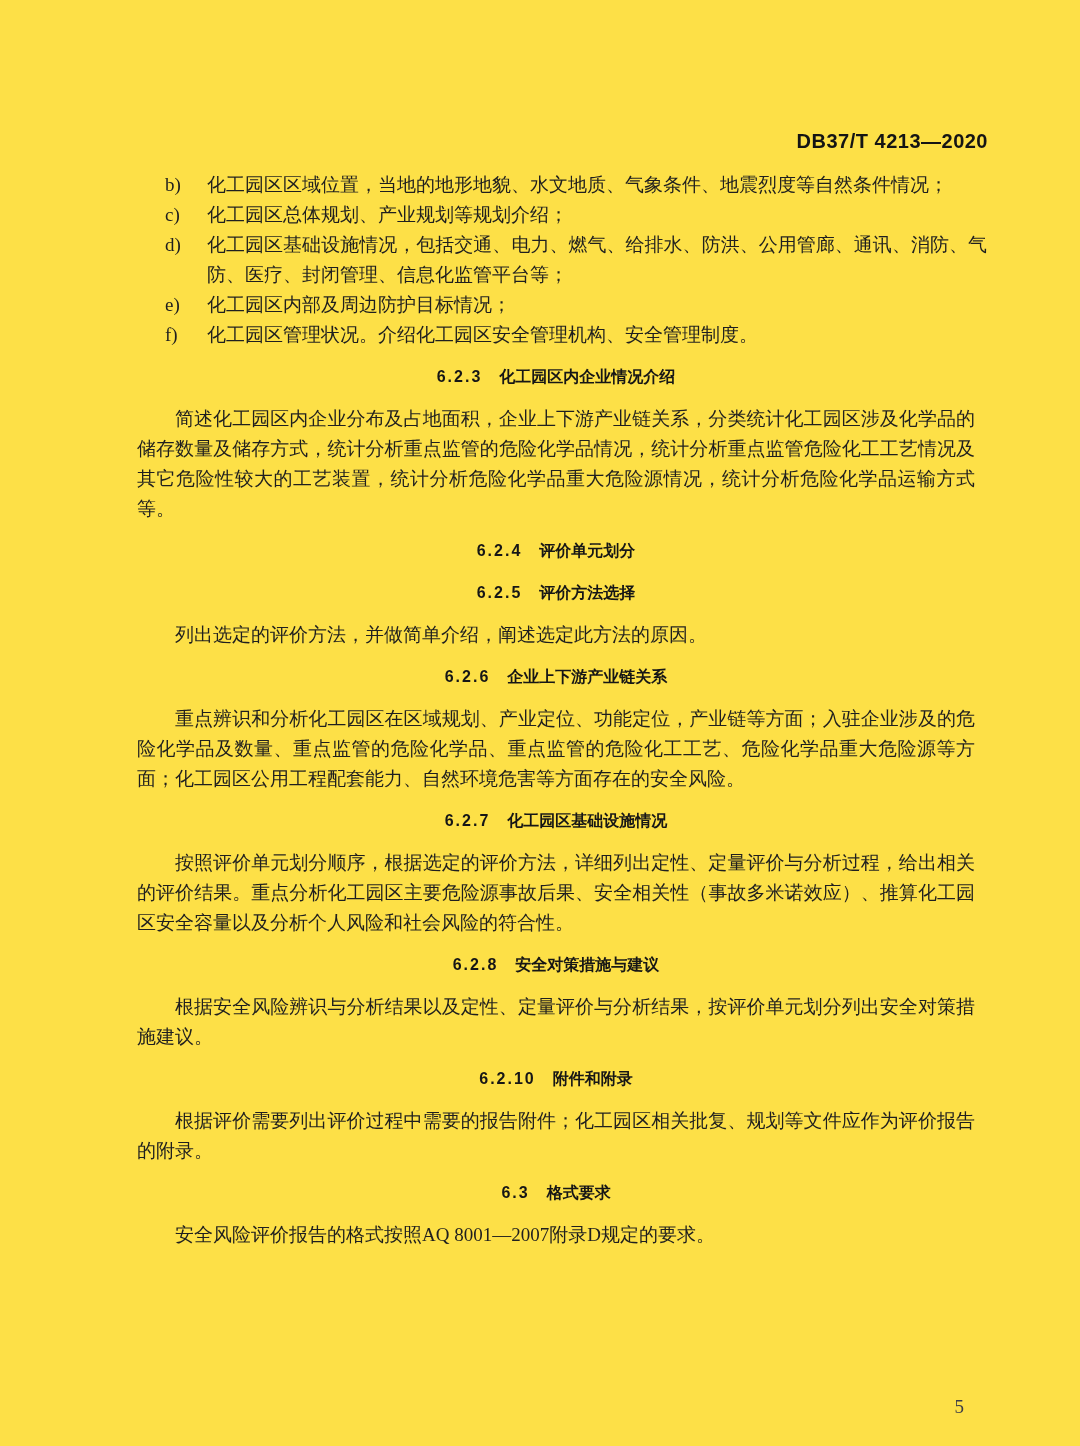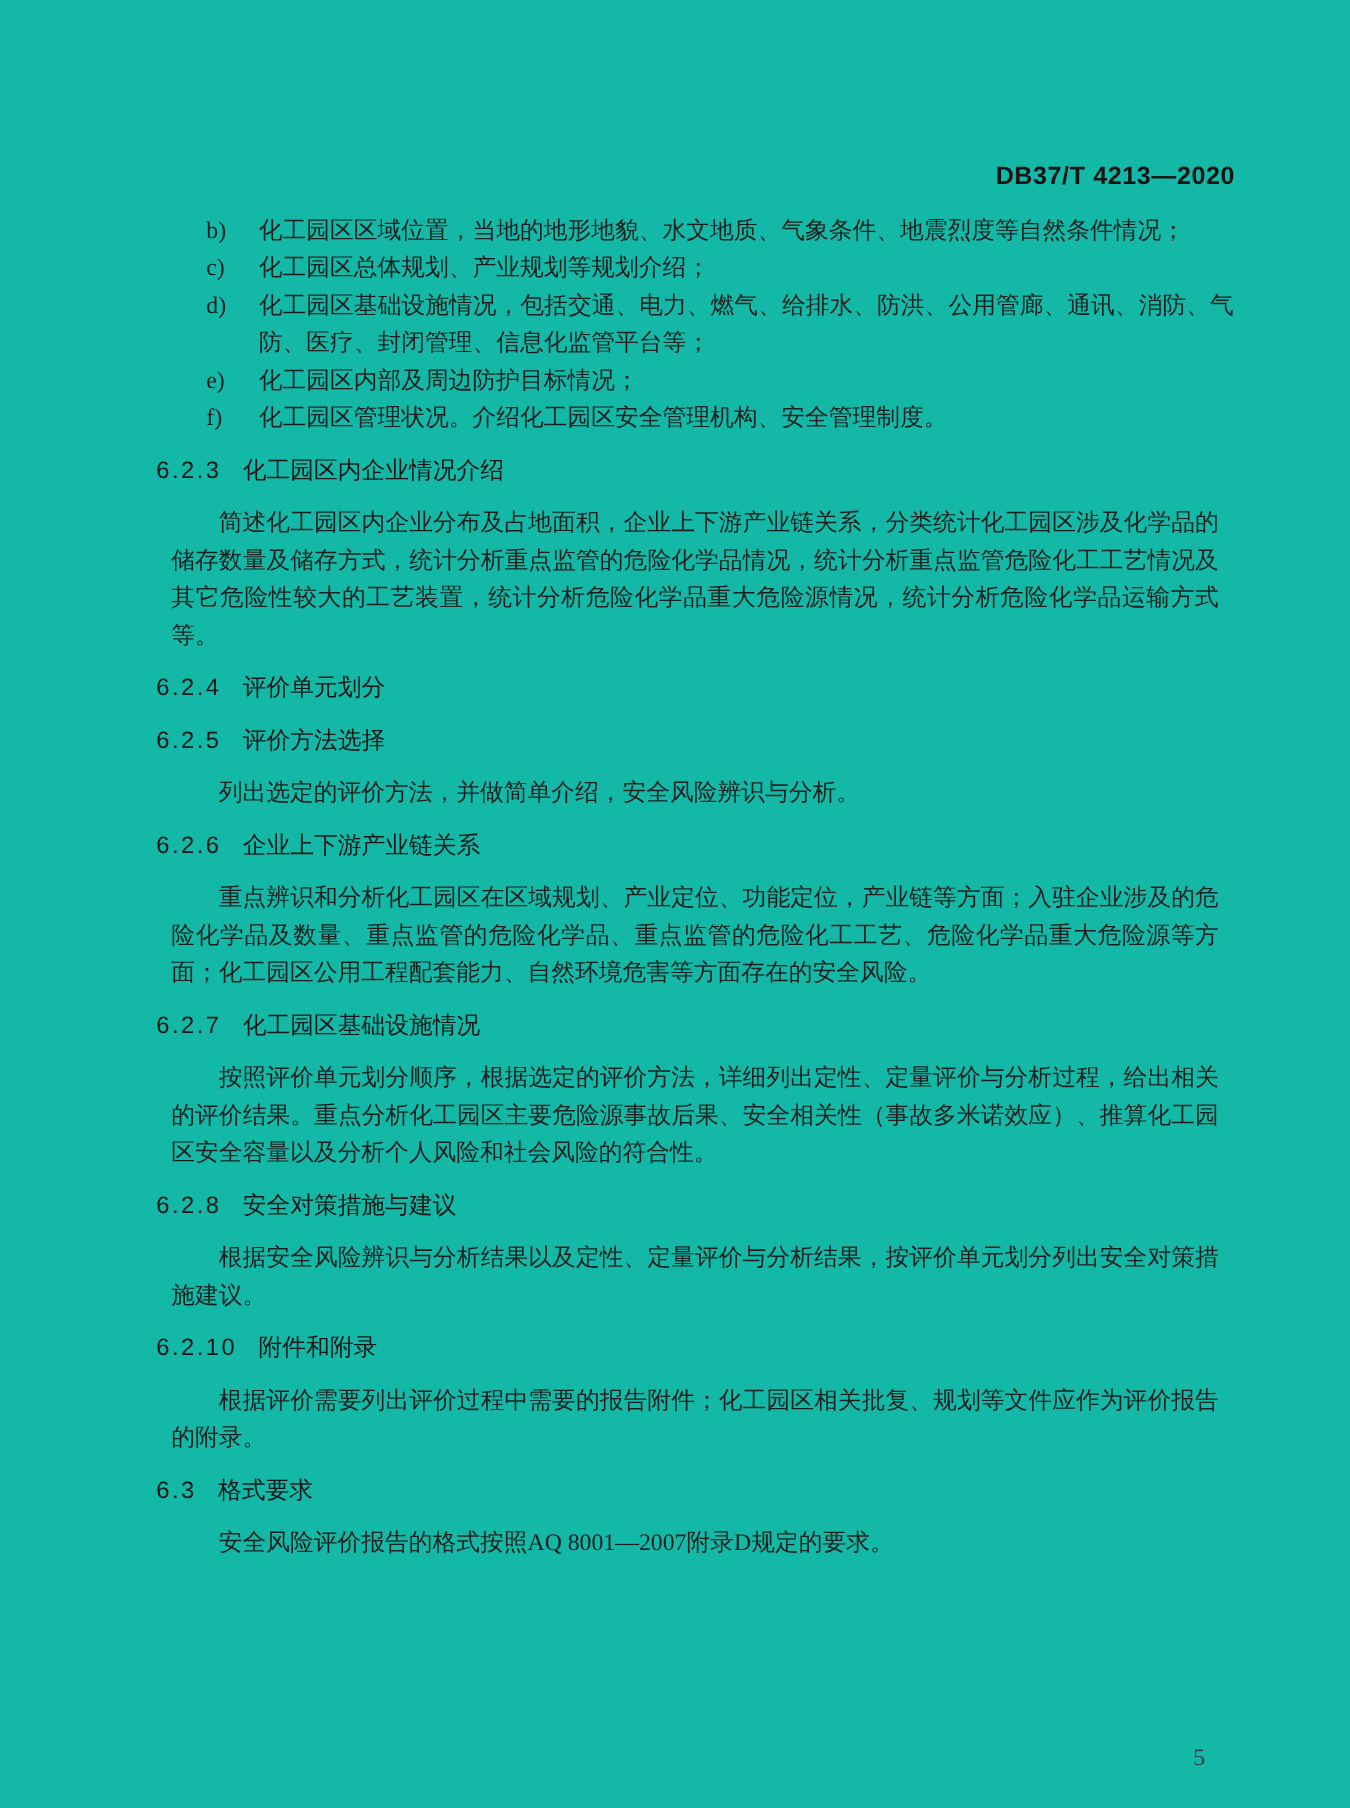--- a/index.html
+++ b/index.html
@@ -11,21 +11,21 @@
     width: 1080px;
     height: 1446px;
     position: relative;
     overflow: hidden;
     font-family: "Liberation Serif", "DejaVu Serif", serif;
     color: #1f1f1f;
   }
   .page {
     position: absolute;
     inset: 0;
-    background: #14b8a6;
+    background: #fde047;
   }
   .doc-header {
     position: absolute;
     top: 130px;
     right: 92px;
     font-family: "Liberation Sans", "DejaVu Sans", sans-serif;
     font-weight: 700;
     font-size: 20px;
     letter-spacing: 0.5px;
     color: #141414;
@@ -54,26 +54,26 @@
   }
   .clause-text {
     flex: 1;
     text-align: justify;
   }
   .section {
     margin: 0;
   }
   .section-heading {
     font-family: "Liberation Sans", "DejaVu Sans", sans-serif;
-    font-weight: 400;
-    font-size: 19px;
+    font-weight: 700;
+    font-size: 16px;
     line-height: 30px;
     color: #161616;
     margin: 12px 0 10px 0;
-    text-align: left;
+    text-align: center;
   }
   .heading-num {
     margin-right: 17px;
     letter-spacing: 2px;
   }
   .para {
     margin: 12px;
     text-indent: 2em;
   }
   .page-number {
@@ -135,21 +135,21 @@
     <div class="section-heading">
       <span class="heading-num">6.2.4</span><span>评价单元划分</span>
     </div>
   </div>
 
   <div class="section">
     <div class="section-heading">
       <span class="heading-num">6.2.5</span><span>评价方法选择</span>
     </div>
     <div>
-            <p class="para">列出选定的评价方法，并做简单介绍，安全风险辨识与分析。</p>
+            <p class="para">列出选定的评价方法，并做简单介绍，阐述选定此方法的原因。</p>
           </div>
   </div>
 
   <div class="section">
     <div class="section-heading">
       <span class="heading-num">6.2.6</span><span>企业上下游产业链关系</span>
     </div>
     <div>
             <p class="para">重点辨识和分析化工园区在区域规划、产业定位、功能定位，产业链等方面；入驻企业涉及的危险化学品及数量、重点监管的危险化学品、重点监管的危险化工工艺、危险化学品重大危险源等方面；化工园区公用工程配套能力、自然环境危害等方面存在的安全风险。</p>
           </div>

